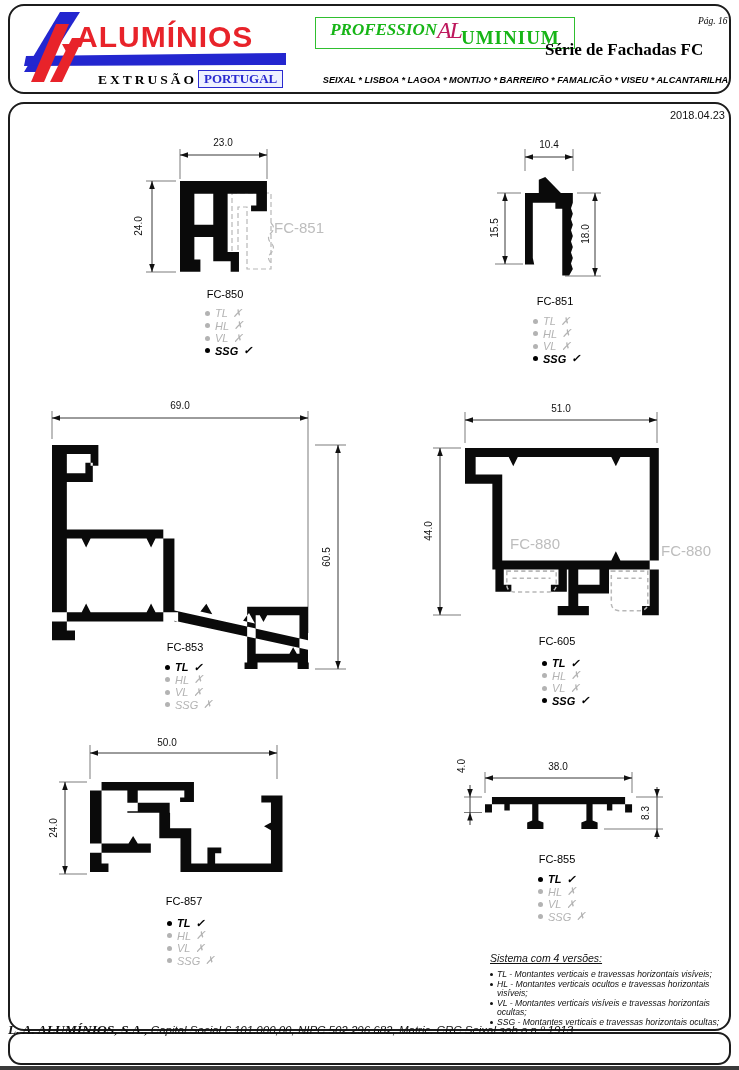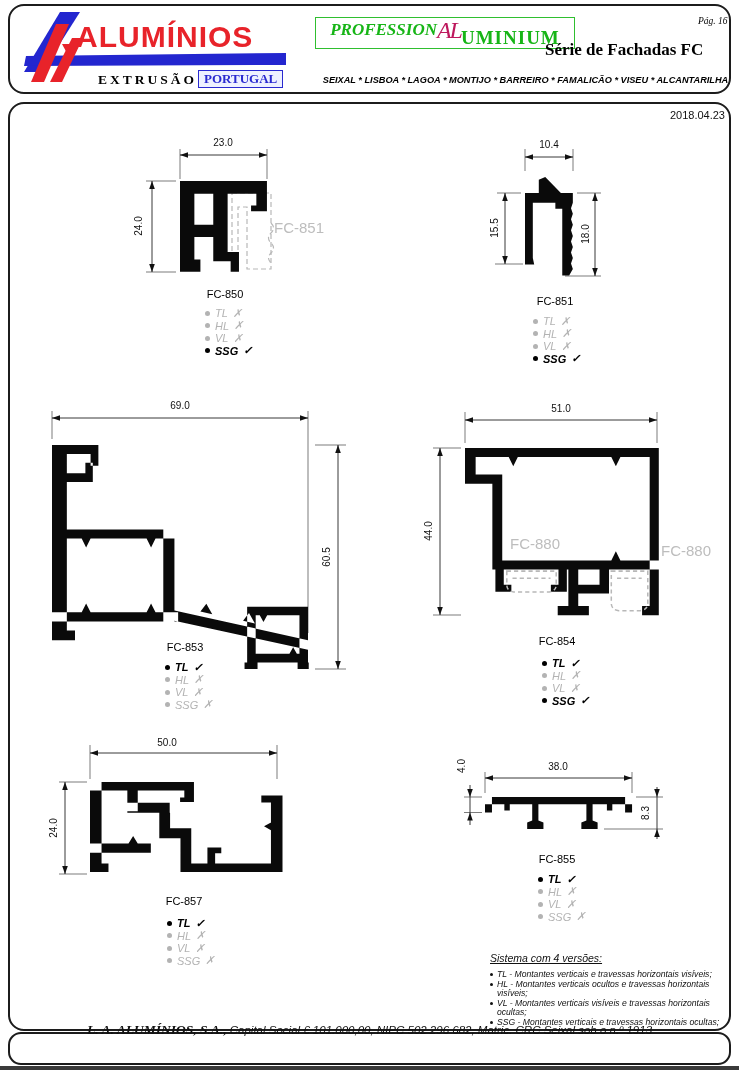--- a/index.html
+++ b/index.html
@@ -53,21 +53,21 @@
   .arrow{fill:#111;stroke:none;}
   .ghost{fill:none;stroke:#b8b8b8;stroke-width:1.2;stroke-dasharray:5,3;}
   .ghostu{fill:none;stroke:#b8b8b8;stroke-width:0.4;stroke-dasharray:1.1,0.8;}
   
   .note{position:absolute;left:490px;top:952px;width:242px;}
   .note-title{font-style:italic;font-size:10.5px;text-decoration:underline;margin-bottom:6px;}
   .note-item{display:flex;align-items:flex-start;font-style:italic;font-size:8.6px;
              line-height:9.6px;color:#111;}
   .note-item .nbullet{width:3px;height:3px;border-radius:50%;background:#111;flex:none;
                       margin:3px 4px 0 0;}
-  .footer-line{position:absolute;left:8px;top:1020px;width:723px;text-align:center;
+  .footer-line{position:absolute;left:8px;top:1020px;width:723px;text-align:left;
                white-space:nowrap;}
   .footer-company{font-family:"Liberation Serif",serif;font-weight:bold;font-style:italic;
                   font-size:13.5px;}
   .footer-details{font-style:italic;font-size:11.5px;}
   .bottomstrip{position:absolute;left:0;top:1066px;width:739px;height:4px;background:#3a3a3a;}
 </style>
 </head>
 <body>
 
 <div id="page">
@@ -258,21 +258,21 @@
           M29.8,36 h5.6 v2.3 h-5.6 Z
           M35.4,32 h2.5 v6.3 h-2.5 Z"></path>
         <path class="ghostu" d="M11,32.4 h13 v3.6 q0,1.6 -1.8,1.9 h-9.4 q-1.8,-0.3 -1.8,-1.9 Z M12.5,34.3 h10"></path>
         <path class="ghostu" d="M38.5,32.4 h9.6 v8.4 q0,1.8 -2,2 h-5.6 q-2,-0.2 -2,-2 Z M40,34.3 h6.5"></path>
       </g>
     </svg>
     <div class="dimh" style="left:116px;top:8px;">51.0</div>
     <div class="dimv" style="left:-6px;top:130px;">44.0</div>
     <div class="ghostlabel" style="left:95px;top:140px;">FC-880</div>
     <div class="ghostlabel" style="left:246px;top:147px;">FC-880</div>
-    <div class="pname" style="left:82px;top:240px;">FC-854</div>
+    <div class="pname" style="left:82px;top:240px;">FC-605</div>
     <div class="vlist" style="left:127px;top:262px;">
       <div class="vrow active">
           <span class="dot"></span>
           <span>TL</span>
           <span class="vmark">✓</span>
         </div>
       <div class="vrow">
           <span class="dot"></span>
           <span>HL</span>
           <span class="vmark">✗</span>

